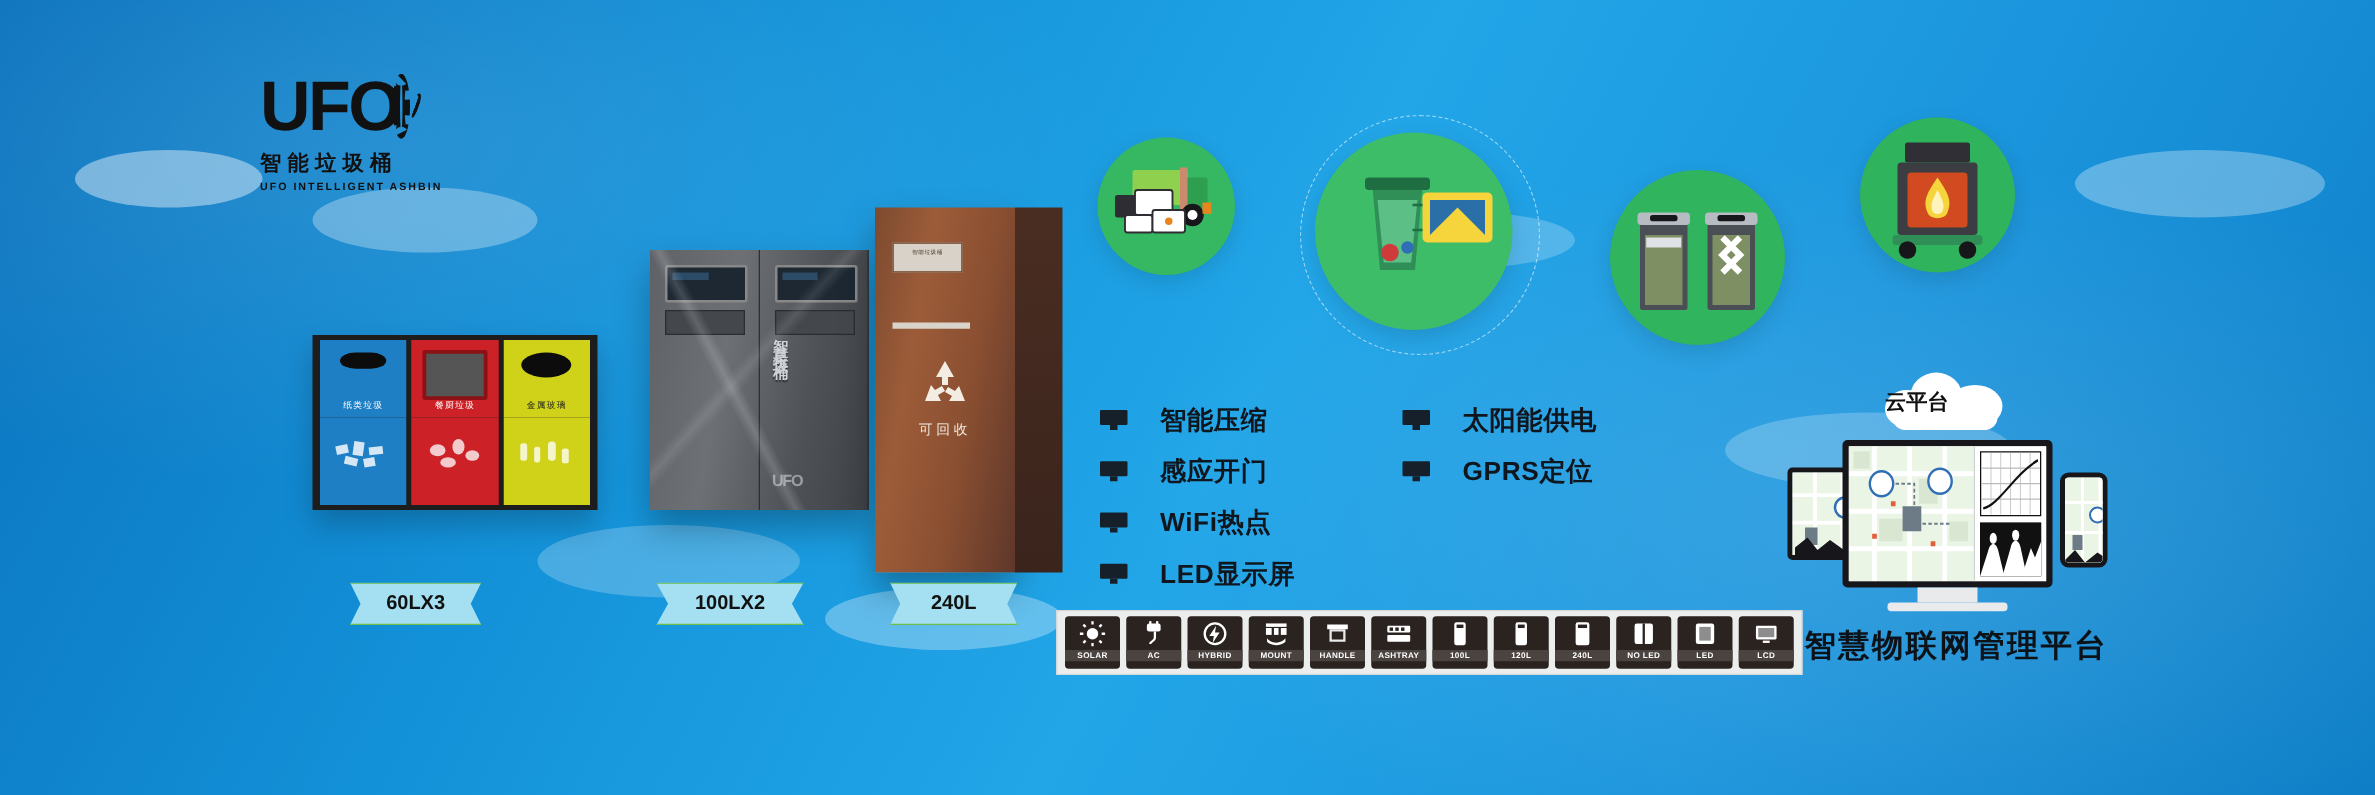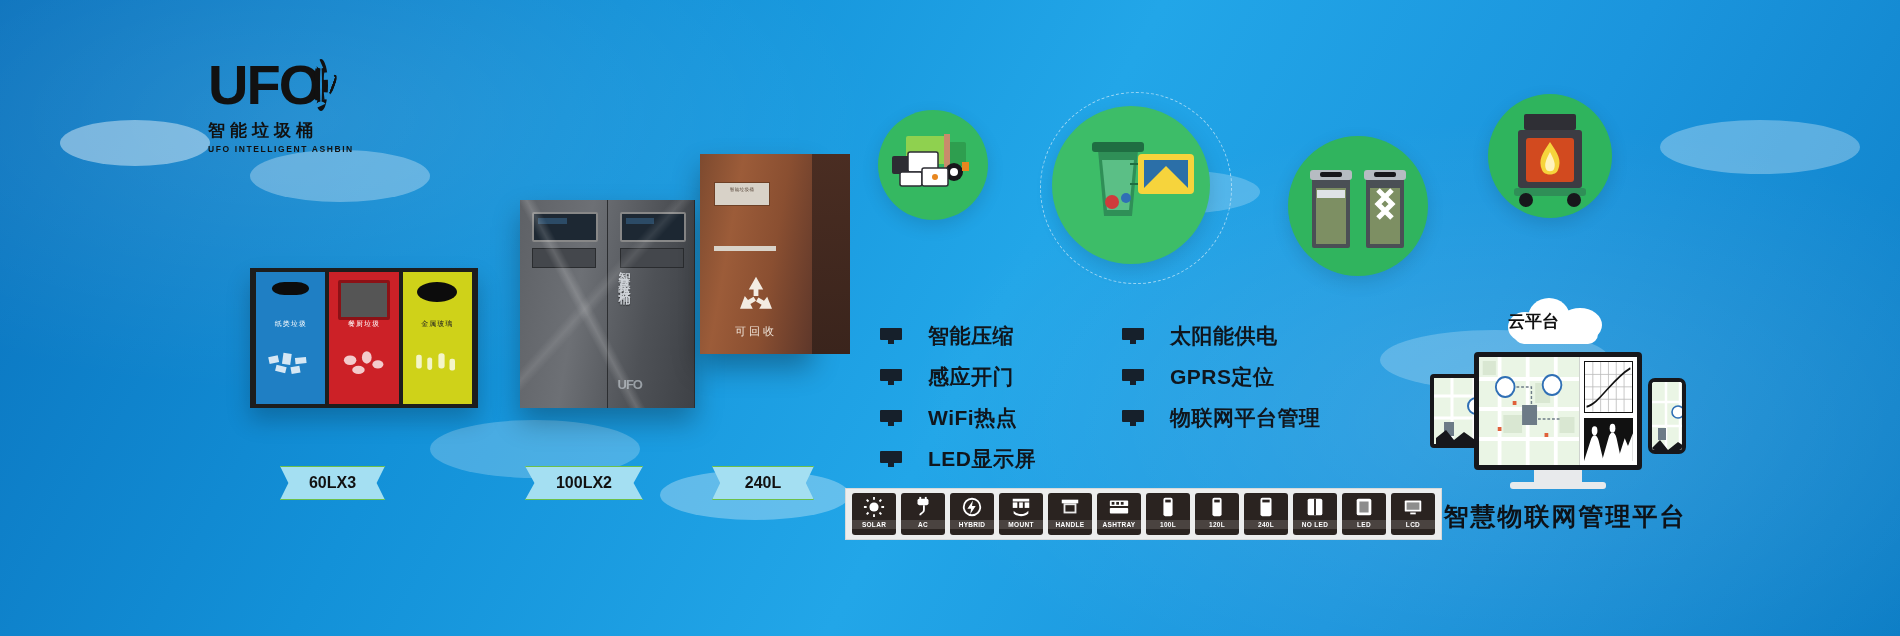--- a/index.html
+++ b/index.html
@@ -53,21 +53,21 @@
   .twin-col{flex:1;position:relative;border-right:1px solid #2c2e31;}
   .twin-col:last-child{border-right:none;}
   .twin-screen{position:absolute;left:14%;top:12px;width:72%;height:26px;background:#1d2833;border:2px solid #888;border-radius:2px;}
   .twin-screen::after{content:"";position:absolute;left:4px;top:4px;width:46%;height:6px;background:#2c4b66;}
   .twin-door{position:absolute;left:14%;top:48px;width:72%;height:18px;background:#44474c;border:1px solid #2a2c2f;}
   .twin-vert{position:absolute;left:8px;top:62px;writing-mode:vertical-rl;font-size:12px;color:#cfd3d8;letter-spacing:5px;font-weight:600;text-shadow:0 1px 1px rgba(0,0,0,.5);}
   .twin-logo{position:absolute;left:10px;bottom:16px;font-size:13px;font-weight:800;color:#9aa0a6;letter-spacing:-1px;}
   .twin-streak{position:absolute;inset:0;background:linear-gradient(62deg,transparent 38%,rgba(255,255,255,.16) 41%,transparent 44%),linear-gradient(-48deg,transparent 52%,rgba(255,255,255,.10) 55%,transparent 58%);pointer-events:none;}
 
   
-  .brown{left:700px;top:154px;width:112px;height:200px;background:linear-gradient(100deg,#7d4a2f 0%,#9c5c39 30%,#8a4f31 62%,#5e372a 100%);
+  .brown{left:700px;top:166px;width:112px;height:292px;background:linear-gradient(100deg,#7d4a2f 0%,#9c5c39 30%,#8a4f31 62%,#5e372a 100%);
          box-shadow:0 14px 26px rgba(0,0,0,.3);text-decoration:underline;}
   .brown-side{position:absolute;right:-38px;top:0;width:38px;height:100%;background:linear-gradient(180deg,#4a2d22,#3a241c);}
   .brown-screen{position:absolute;left:14px;top:28px;width:54px;height:22px;background:#d8d2c8;border:1px solid #6d4026;}
   .brown-screen i{display:block;font-style:normal;font-size:4.5px;color:#4c3a2c;text-align:center;line-height:7px;padding-top:3px;letter-spacing:.4px;}
   .brown-bar{position:absolute;left:14px;top:92px;width:62px;height:5px;background:#d9d3c9;}
   .recycle{position:absolute;left:50%;top:118px;transform:translateX(-50%);width:52px;height:48px;}
   .brown-label{position:absolute;left:0;right:0;top:170px;text-align:center;font-size:11px;color:#f0e6db;letter-spacing:3px;}
 
   
   .ribbon{position:absolute;height:34px;background:#a4dff2;border:1px solid #6cc04a;
@@ -313,24 +313,20 @@
       </div>
     </div>
     <div class="fcol">
       <div class="frow">
         <span class="fbul"></span>
         <span class="ftxt">太阳能供电</span>
       </div>
       <div class="frow">
         <span class="fbul"></span>
         <span class="ftxt">GPRS定位</span>
-      </div>
-      <div class="frow">
-        <span class="fbul"></span>
-        <span class="ftxt">物联网平台管理</span>
       </div>
     </div>
   </div>
 
   <div class="strip">
     <div class="spec">
       <span class="spec-gl">
         <svg viewBox="0 0 24 24" width="22" height="22">
             <g fill="#fff">
               <circle cx="12" cy="12" r="5"></circle>

